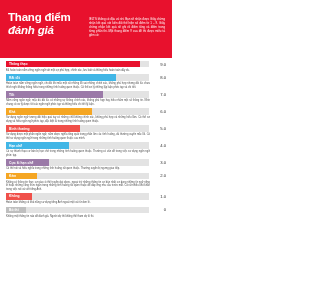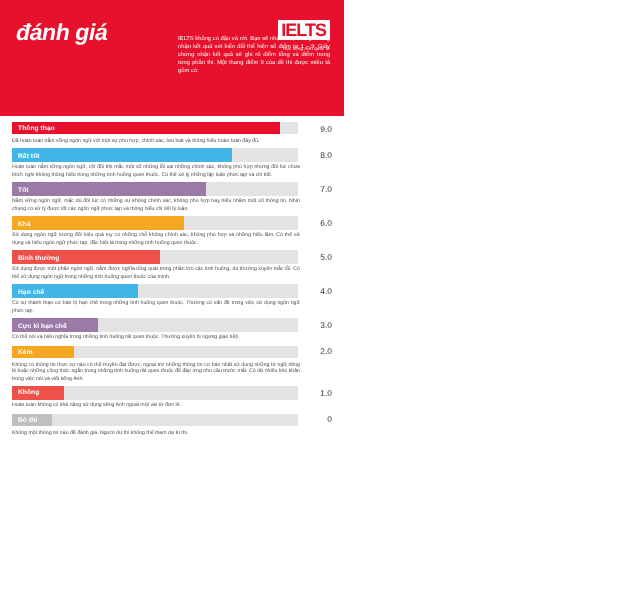--- a/index.html
+++ b/index.html
@@ -119,29 +119,26 @@
     text-align:justify;
   }
 </style>
 </head>
 <body>
 
 <div class="page">
 
   <div class="header">
     <div class="header-title">
+      <span>Thang điểm</span>
       <span class="l2">đánh giá</span>
     </div>
 
     <div class="intro">IELTS không có đậu và rớt. Bạn sẽ nhận được Giấy chứng nhận kết quả với kiến đổi thể hiện số điểm từ 1 – 9. Giấy chứng nhận kết quả sẽ ghi rõ điểm tổng và điểm trong từng phần thi. Một thang điểm 9 của đề thi được miêu tả gồm có:</div>
 
-    <div class="logo">
-      <span class="logo-box">IELTS</span>
-      <span class="logo-sub">Học tiếng Anh quốc tế</span>
-    </div>
   </div>
 
   <div class="bands">
       <div class="band-row">
         <div class="band-head">
           <div class="track">
             <div class="fill" style="width: 94%; background: rgb(232, 17, 45);"></div>
             <span class="band-label">Thông thạo</span>
           </div>
           <div class="band-score">9.0</div>

